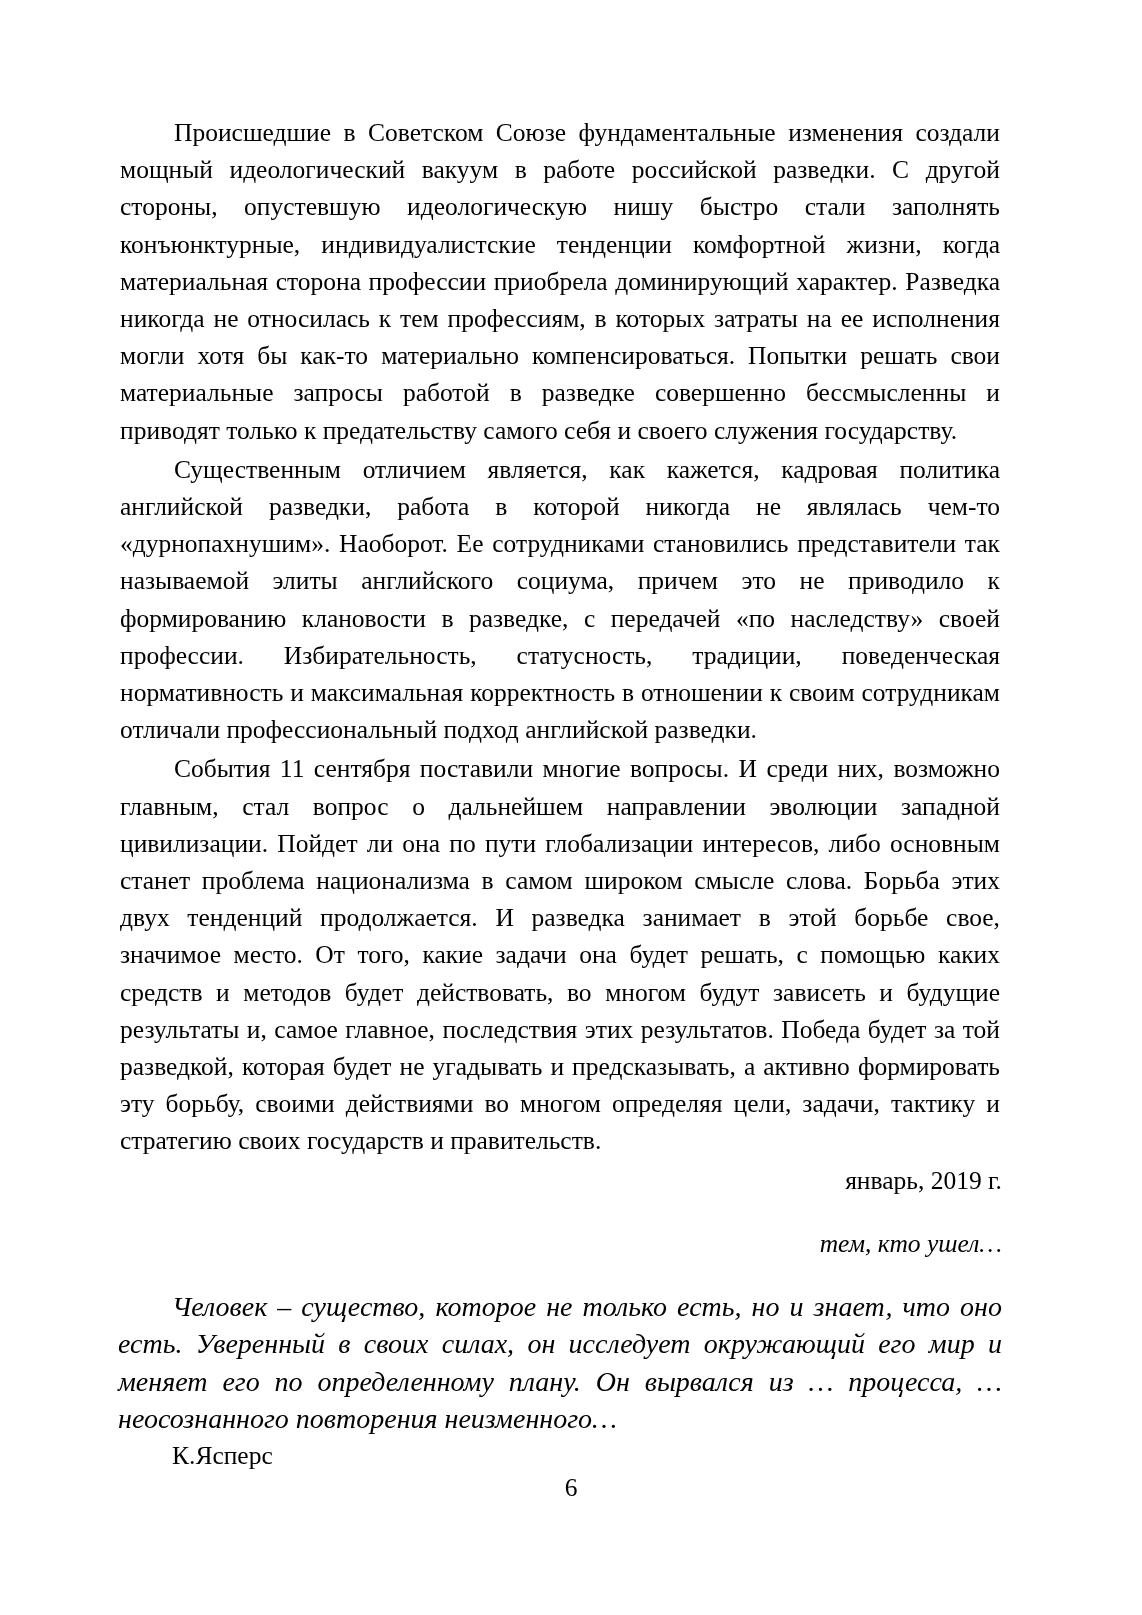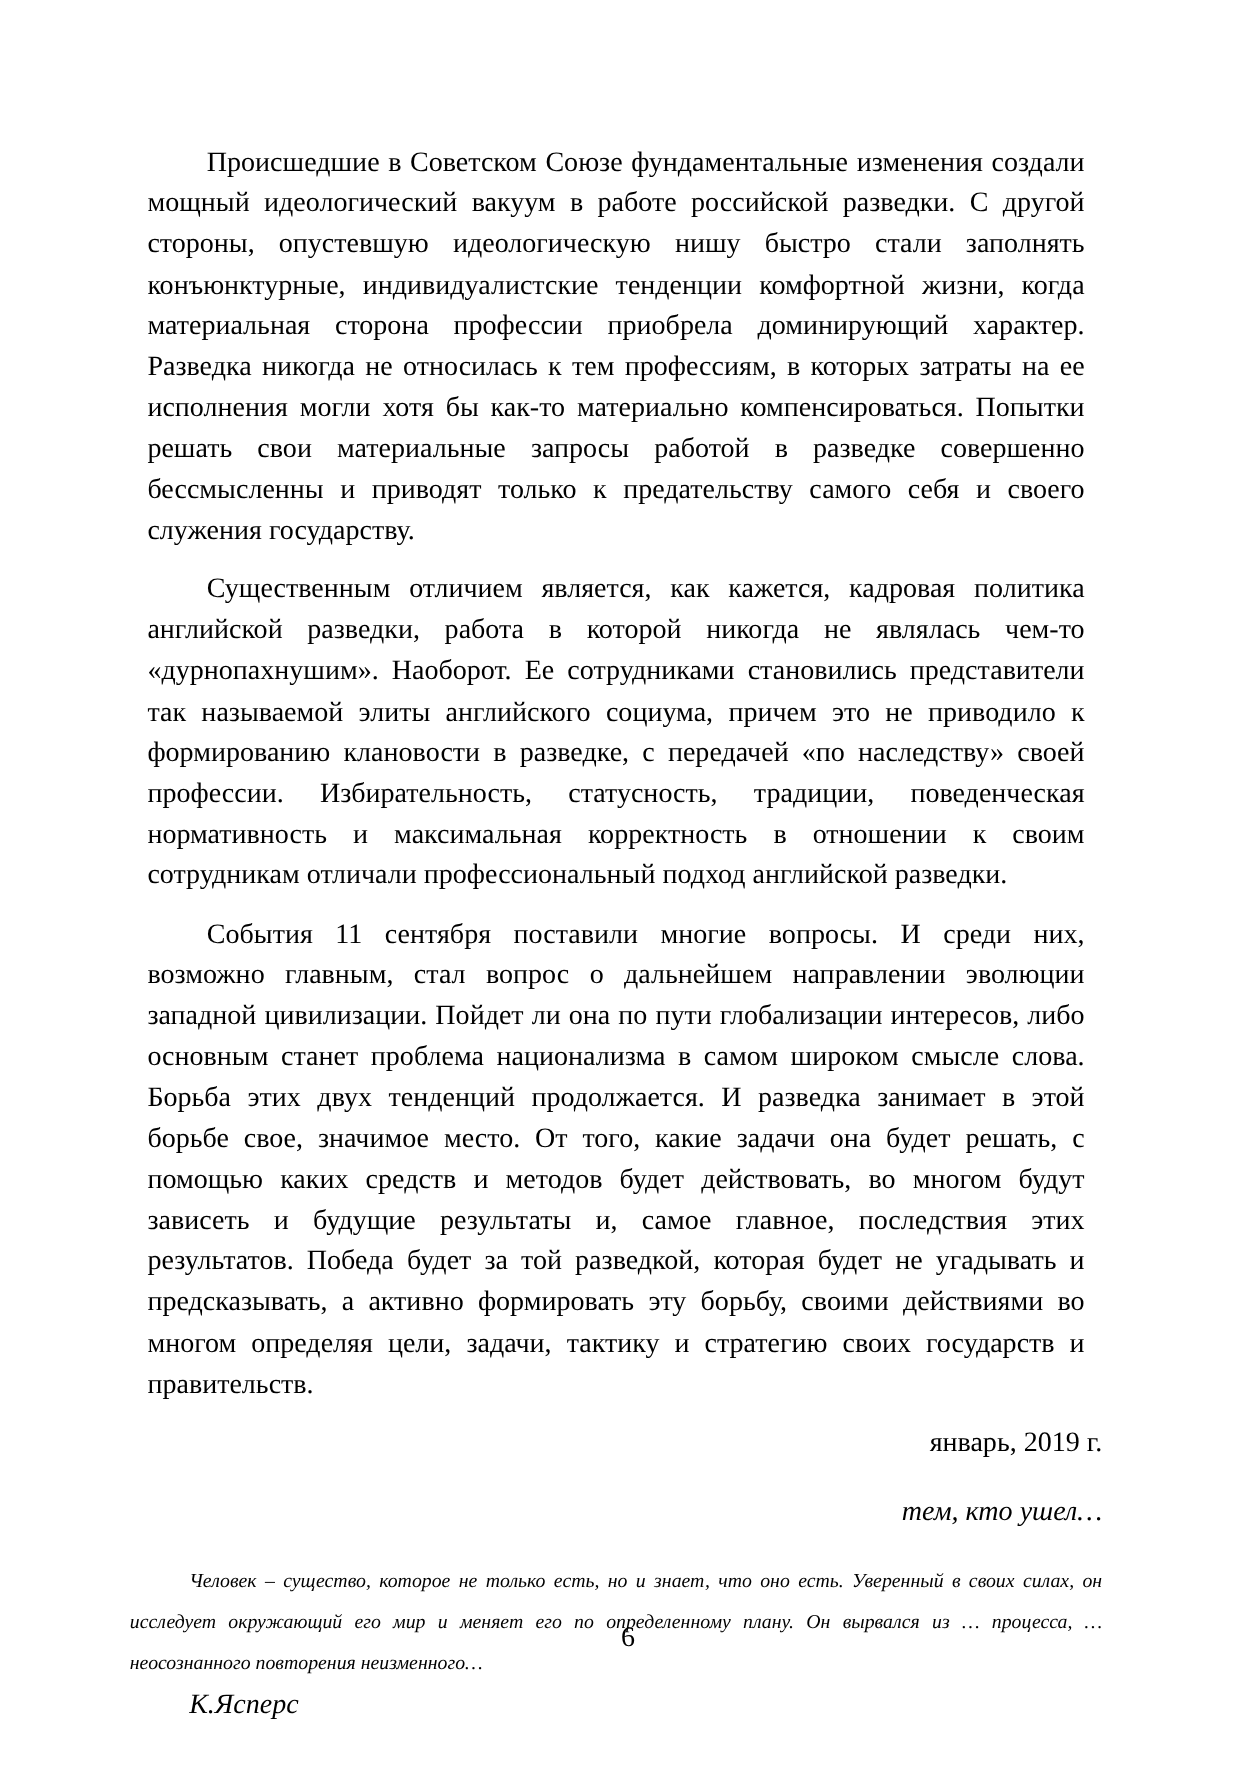--- a/index.html
+++ b/index.html
@@ -17,21 +17,21 @@
     font-family: "Liberation Serif", "DejaVu Serif", serif;
     color: #000000;
   }
   .textblock {
     position: absolute;
     left: 118px;
     top: 112px;
     width: 884px;
   }
   p.body-para {
-    margin: 16px;
+    margin: 2px;
     text-align: justify;
     text-indent: 54px;
     font-size: 25.5px;
     line-height: 37.2px;
     letter-spacing: 0px;
     word-spacing: 0px;
     hyphens: none;
     text-justify: inter-word;
   }
   
@@ -57,28 +57,27 @@
 
   .quote-block {
     margin: 0;
     padding-top: 26px;
   }
   p.quote-para {
     margin: 0;
     text-align: justify;
     text-indent: 54px;
     font-style: italic;
-    font-size: 18px;
+    font-size: 28px;
     line-height: 37.2px;
   }
   p.quote-attrib {
     margin: 0;
     text-indent: 54px;
     text-align: left;
-    font-style: italic;
     font-size: 25.5px;
     line-height: 37.2px;
   }
 
   .page-number {
     position: absolute;
     left: 0;
     right: 0;
     top: 1473px;
     text-align: center;

